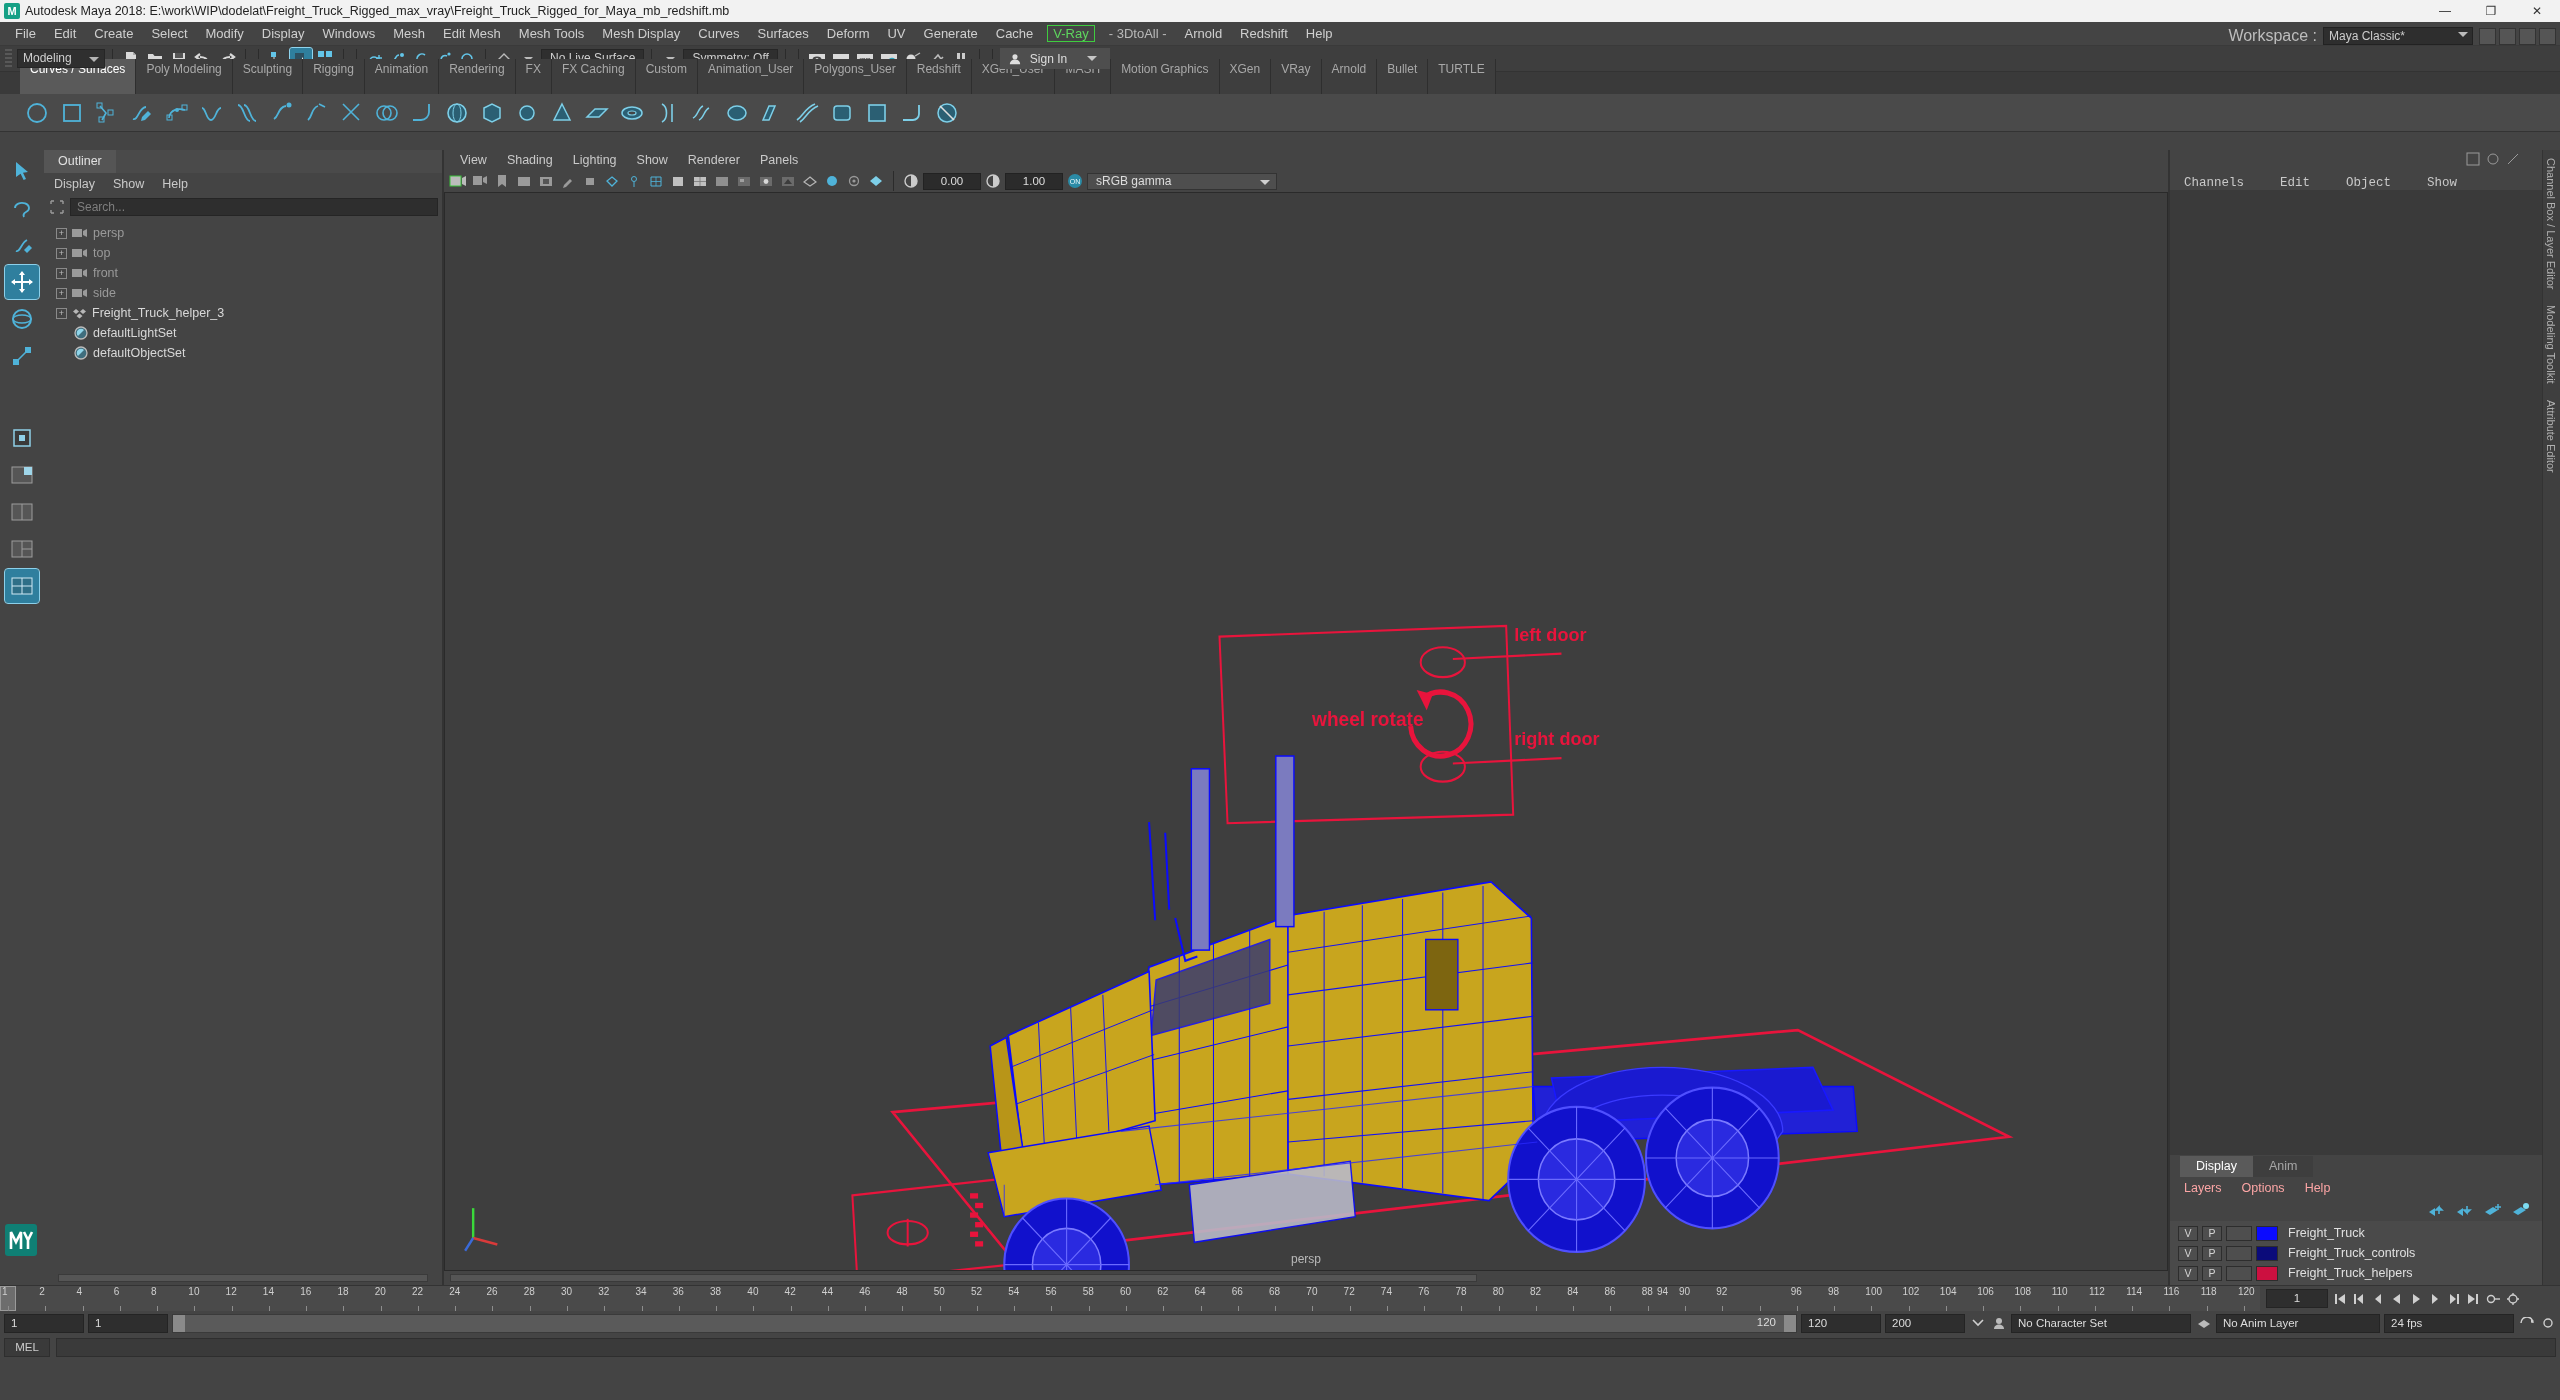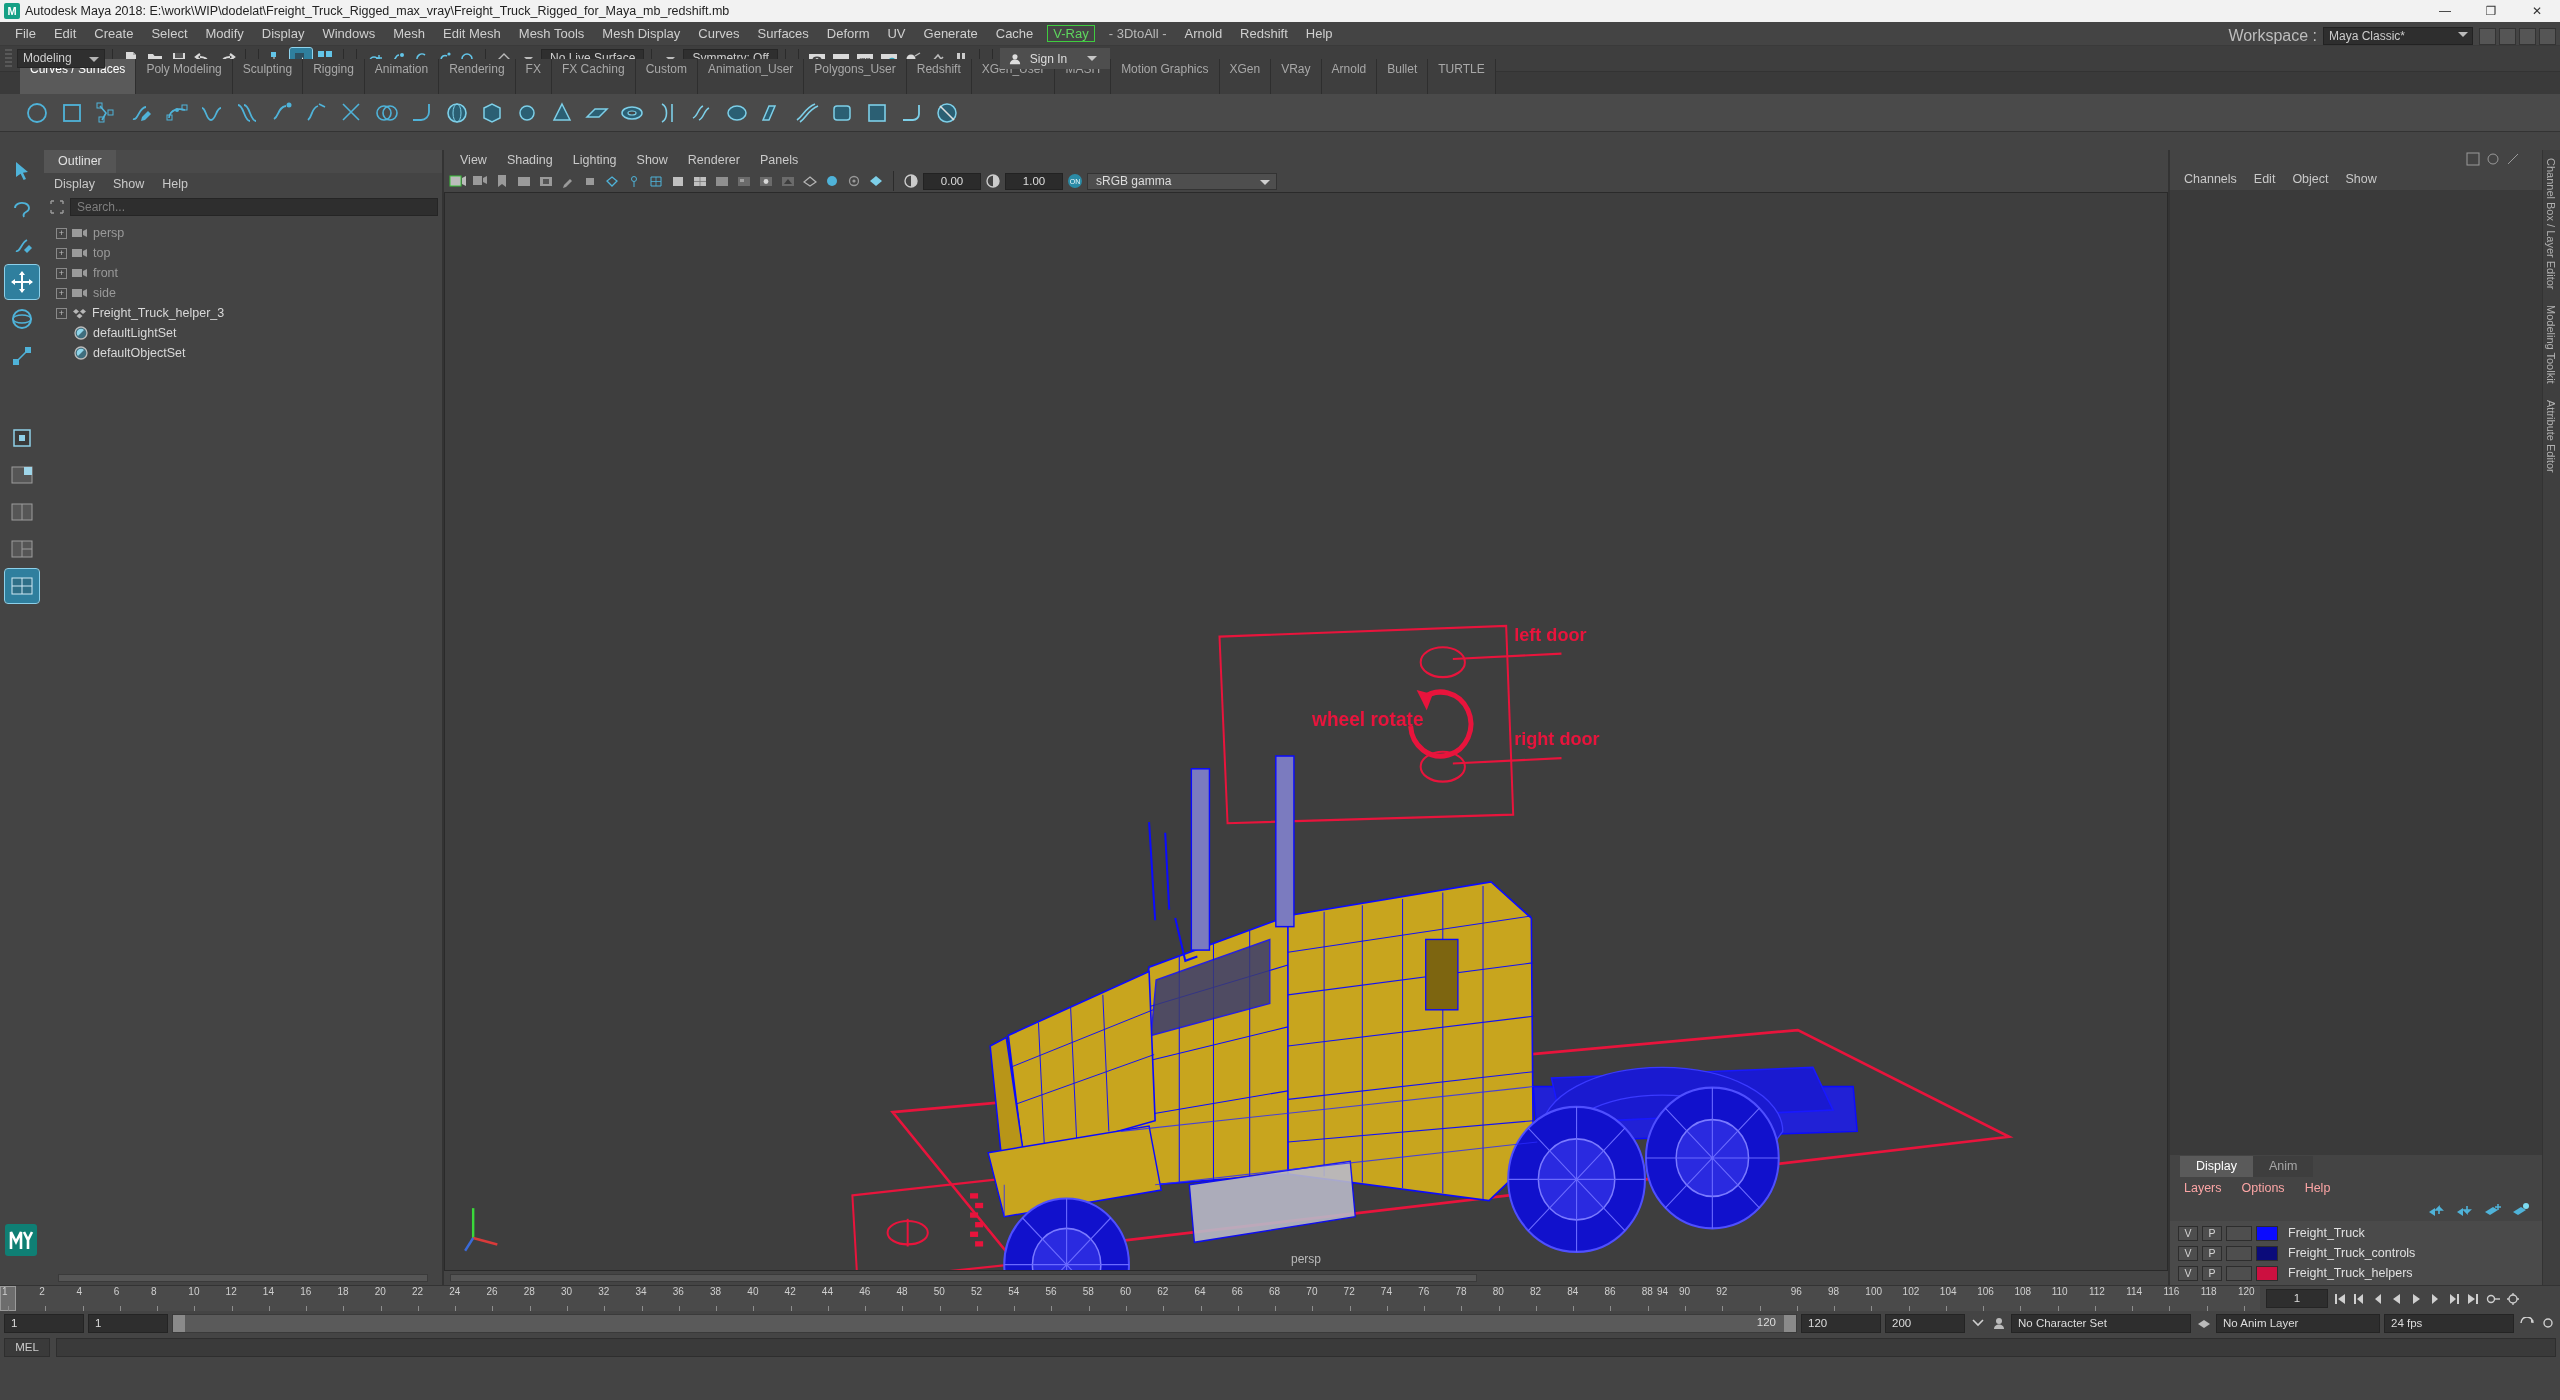--- a/index.html
+++ b/index.html
@@ -110,21 +110,21 @@
   .persp-label { position:absolute; bottom:4px; left:0; right:0; text-align:center; font-size:12px;
       color:#b9b9b9; }
   .vscroll-h { height:14px; background:#444; display:flex; align-items:center; padding:0 6px;}
   .vscroll-h .bar { width:60%; height:8px; background:#555; border:1px solid #3a3a3a;}
 
   
   .rightpanel { width:392px; background:#444; display:flex; flex-direction:column;
       border-left:2px solid #333; position:relative; }
   .rp-top { height:18px; background:#444; display:flex; justify-content:flex-end;
       align-items:center; gap:6px; padding-right:40px;}
-  .rp-menu { height:22px; display:flex; align-items:center; gap:17px; padding-left:14px;}
+  .rp-menu { height:22px; display:flex; align-items:flex-end; gap:36px; padding-left:14px;font-family:Liberation Mono, monospace;}
   .rp-menu span { font-size:12.5px; color:#c9c9c9; }
   .rp-channels { flex:1; background:#3a3a3a; }
   .rp-tabs { height:22px; background:#444; display:flex; align-items:flex-end; padding-left:10px; }
   .rp-tab { font-size:12.5px; padding:3px 16px; height:21px; line-height:15px; color:#a5a5a5;
       background:#3e3e3e; }
   .rp-tab.sel { background:#5a5a5a; color:#fff; }
   .rp-layers-menu { height:22px; display:flex; align-items:center; gap:20px; padding-left:14px; }
   .rp-layers-menu span { font-size:12.5px; color:#fca5a5; }
   .rp-layer-icons { height:22px; display:flex; align-items:center; justify-content:flex-end;
       gap:10px; padding-right:30px; }

